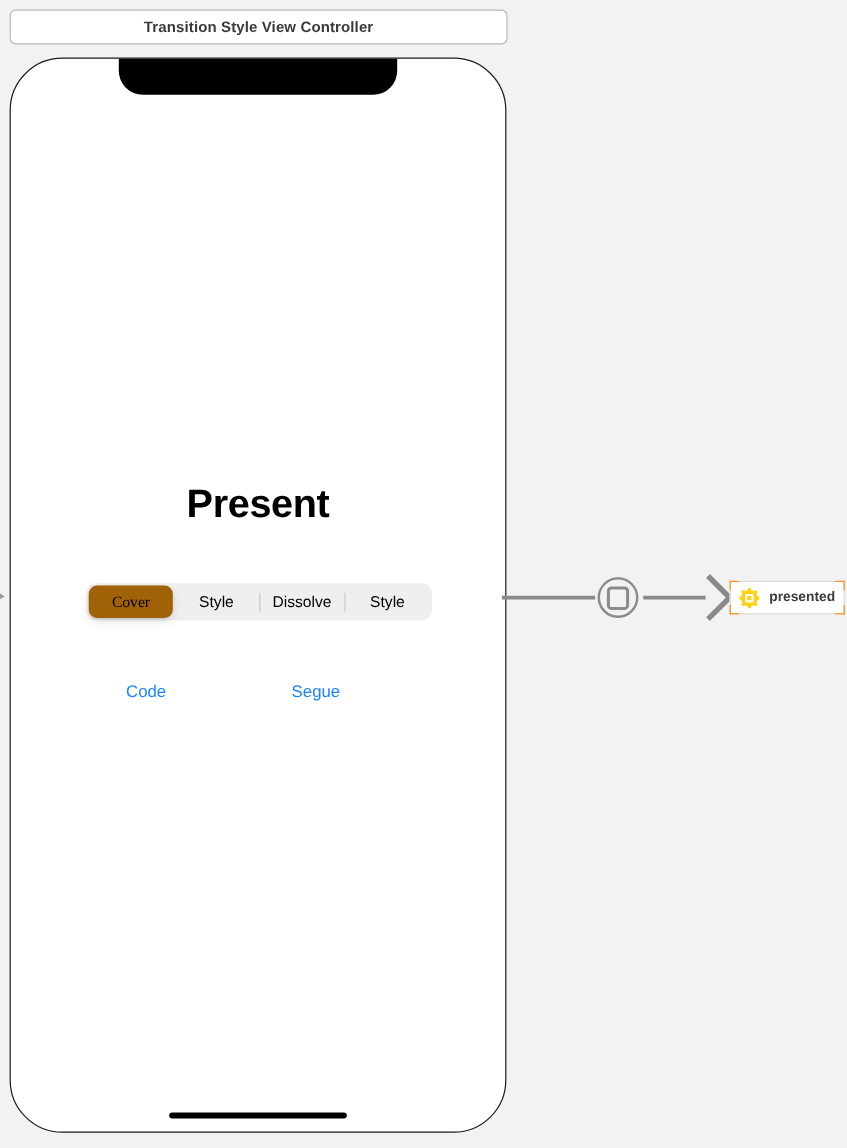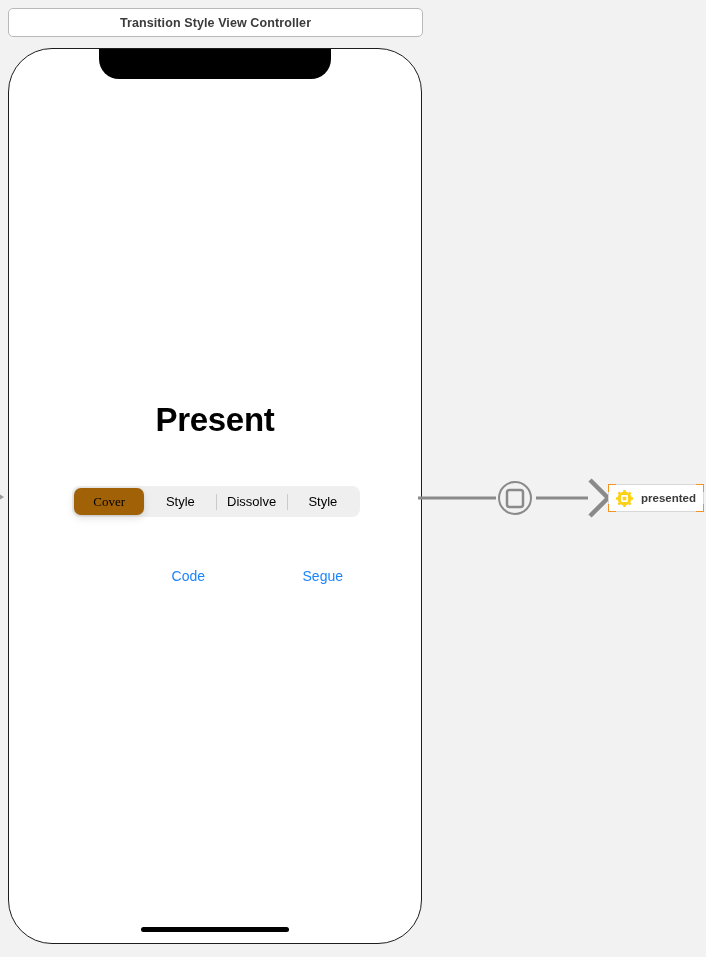--- a/index.html
+++ b/index.html
@@ -147,21 +147,21 @@
     left: 0;
     right: 0;
     top: 519px;
     height: 20px;
   }
   .screen-link {
     position: absolute;
     font-size: 14px;
     color: #1a84ff;
     top: 0;
-    text-align: right;
+    text-align: left;
   }
   #link-code { left: 96px; width: 100px; }
   #link-segue { left: 234px; width: 100px; }
 
   
   #segue-connector {
     position: absolute;
     left: 418px;
     top: 472px;
     width: 196px;

